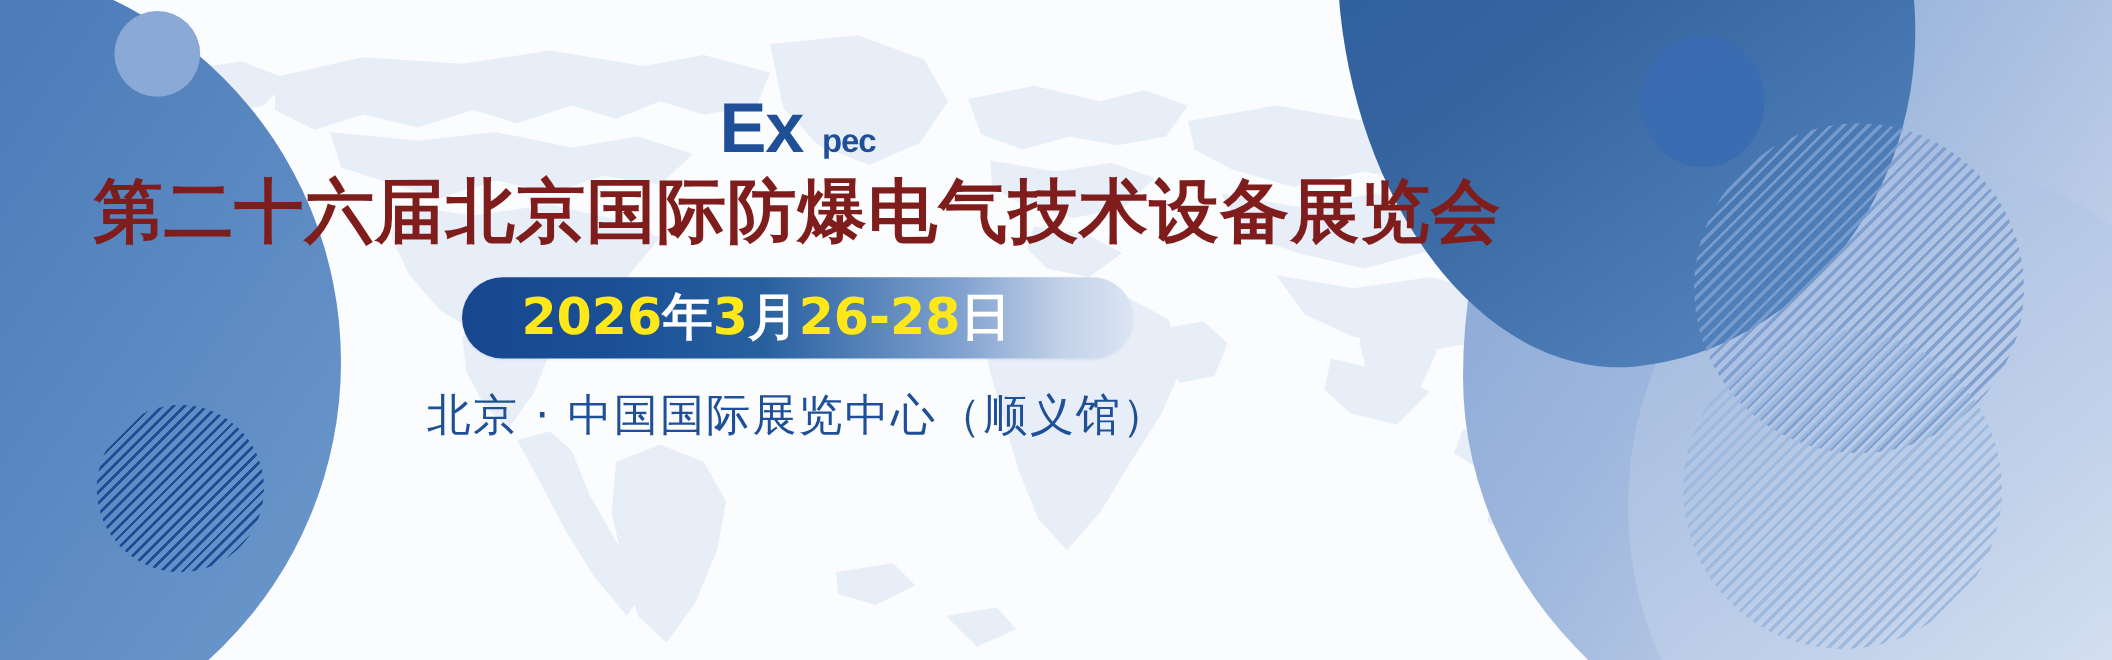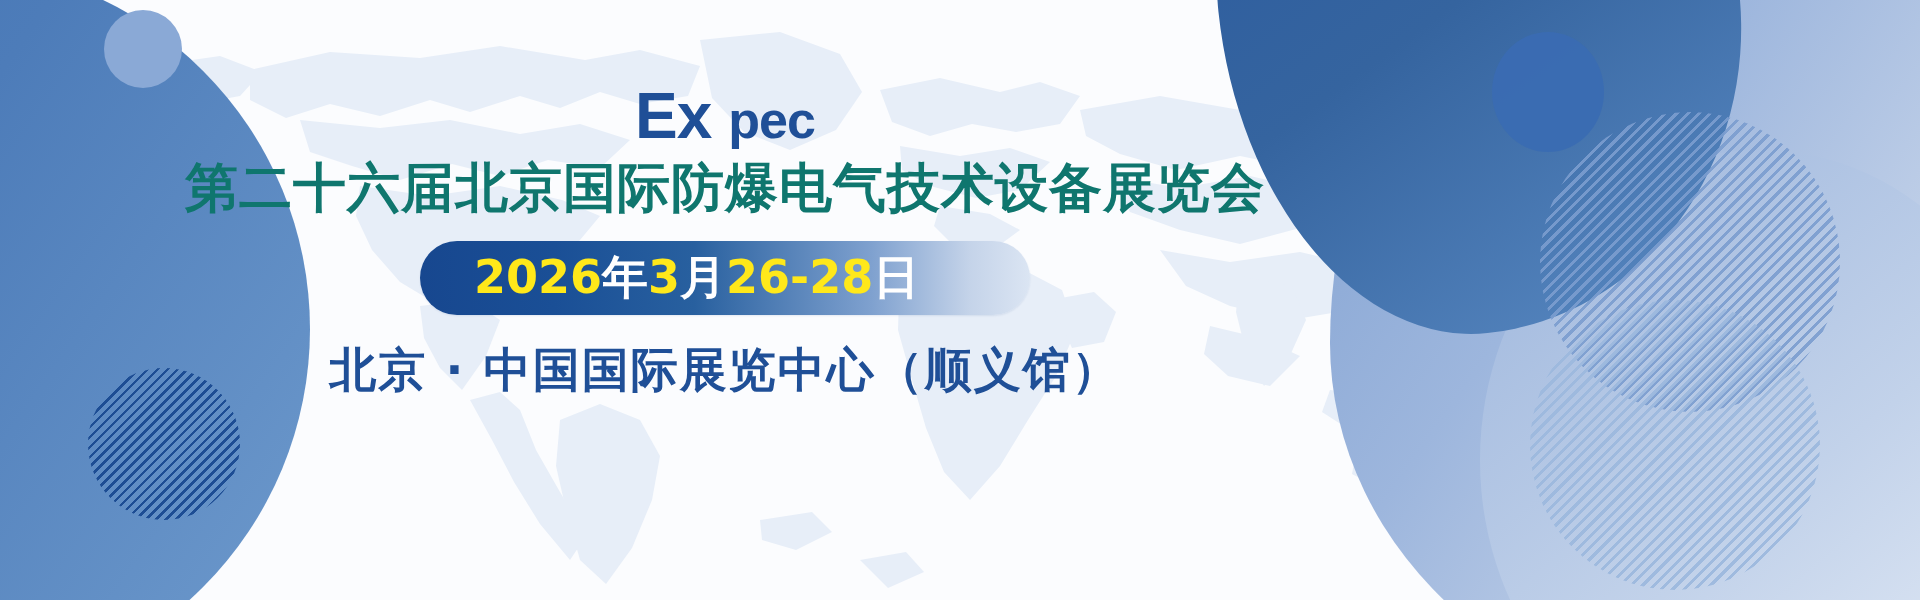--- a/index.html
+++ b/index.html
@@ -170,30 +170,30 @@
     line-height: .9;
     margin-bottom: 8px;
     letter-spacing: -1px;
   }
   .logo .logo-ex {
     font-size: 64px;
     font-weight: bold;
     font-family: "Liberation Sans", "DejaVu Sans", sans-serif;
   }
   .logo .logo-pec {
-    font-size: 52px;
+    font-size: 30px;
     font-weight: bold;
     margin-left: 17px;
     font-family: "Liberation Sans", "DejaVu Sans", sans-serif;
   }
 
   .headline {
-    font-size: 53px;
+    font-size: 63px;
     font-weight: bold;
-    color: #0f766e;
+    color: #7f1d1d;
     letter-spacing: 1px;
     line-height: 1.05;
     white-space: nowrap;
     margin-top: 6px;
     font-family: "DejaVu Sans", "Liberation Sans", sans-serif;
   }
 
   .date-pill {
     margin-top: 26px;
     height: 74px;
@@ -213,22 +213,22 @@
     font-weight: bold;
     letter-spacing: 0px;
     white-space: nowrap;
     font-family: "DejaVu Sans", "Liberation Sans", sans-serif;
   }
   .date-text .num { color: #ffe81a; }
   .date-text .cn  { color: #ffffff; }
 
   .venue {
     margin-top: 24px;
-    font-size: 47px;
-    font-weight: bold;
+    font-size: 40px;
+    font-weight: normal;
     color: #1f4f97;
     letter-spacing: 2px;
     white-space: nowrap;
     font-family: "DejaVu Sans", "Liberation Sans", sans-serif;
   }
 </style>
 </head>
 <body>
 
 <div id="banner">

